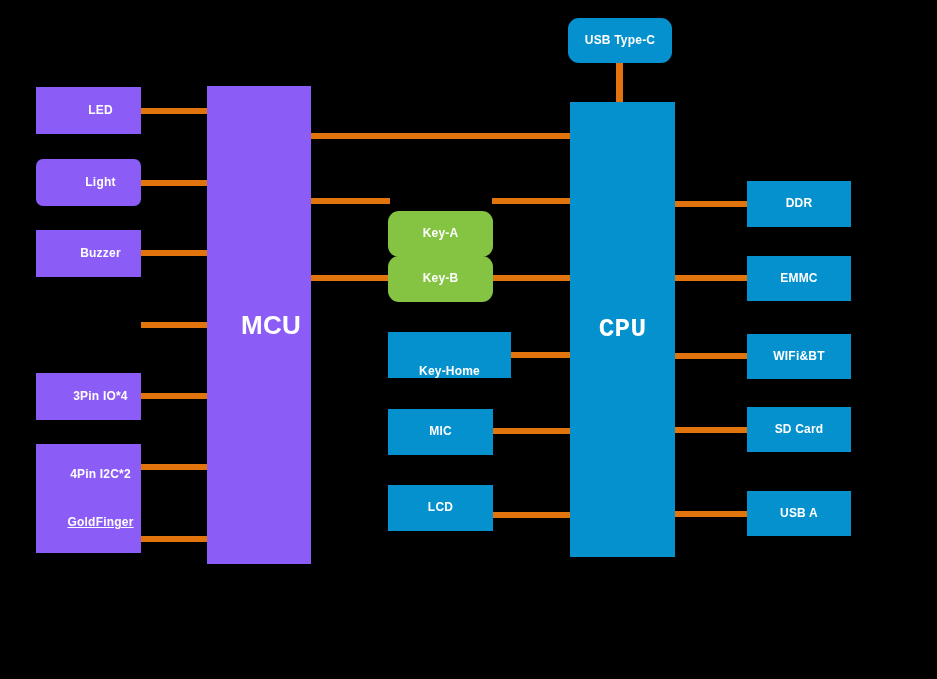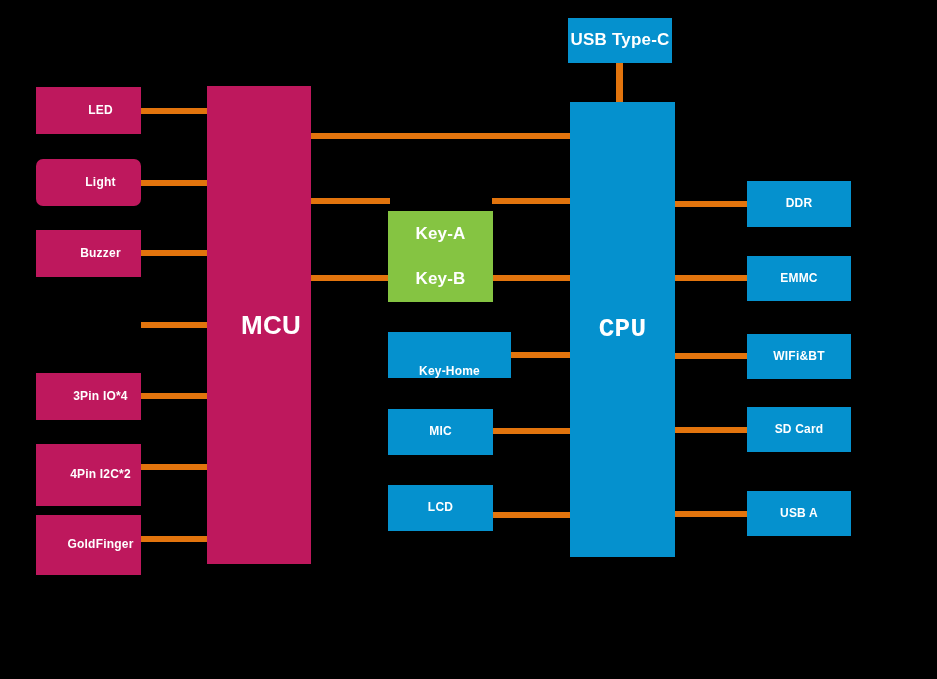--- a/index.html
+++ b/index.html
@@ -21,26 +21,26 @@
     display: flex;
     align-items: center;
     justify-content: center;
     color: #ffffff;
     font-weight: bold;
     text-align: center;
     line-height: 1.1;
     letter-spacing: 0.2px;
     z-index: 3;
   }
-  .block.red    { background: #be185d; padding-left: 24px; }
+  .block.red    { background: #8b5cf6; padding-left: 24px; }
   .block.blue   { background: #0591ce; }
   .block.green  { background: #85c442; }
   .block .lbl { display: block; }
   .size-sm  { font-size: 12px; }
-  .size-md  { font-size: 17px; }
+  .size-md  { font-size: 12px; border-radius: 11px; }
   .size-xl  { font-size: 26px; }
 
   .wire {
     position: absolute;
     background: #e2740d;
     z-index: 1;
   }
   .wire.h { height: 6px; }
   .wire.v { width: 7px; }
 </style>
@@ -102,21 +102,21 @@
 
 
   <div class="block red size-sm" style="left:36px; top:373px; width:105px; height:47px;">
     <span class="lbl">3Pin IO*4</span>
   </div>
 
   <div class="block red size-sm" style="left:36px; top:444px; width:105px; height:62px;">
     <span class="lbl">4Pin I2C*2</span>
   </div>
 
-  <div class="block red size-sm" style="left:36px; top:515px; width:105px; height:60px;">
+  <div class="block red size-sm" style="left:36px; top:493px; width:105px; height:60px;text-decoration:underline;">
     <span class="lbl">GoldFinger</span>
   </div>
 
   <div class="block green size-md" style="left:388px; top:179px; width:105px; height:46px;margin-top:32px;">
     <span class="lbl">Key-A</span>
   </div>
 
   <div class="block green size-md" style="left:388px; top:256px; width:105px; height:46px;">
     <span class="lbl">Key-B</span>
   </div>

